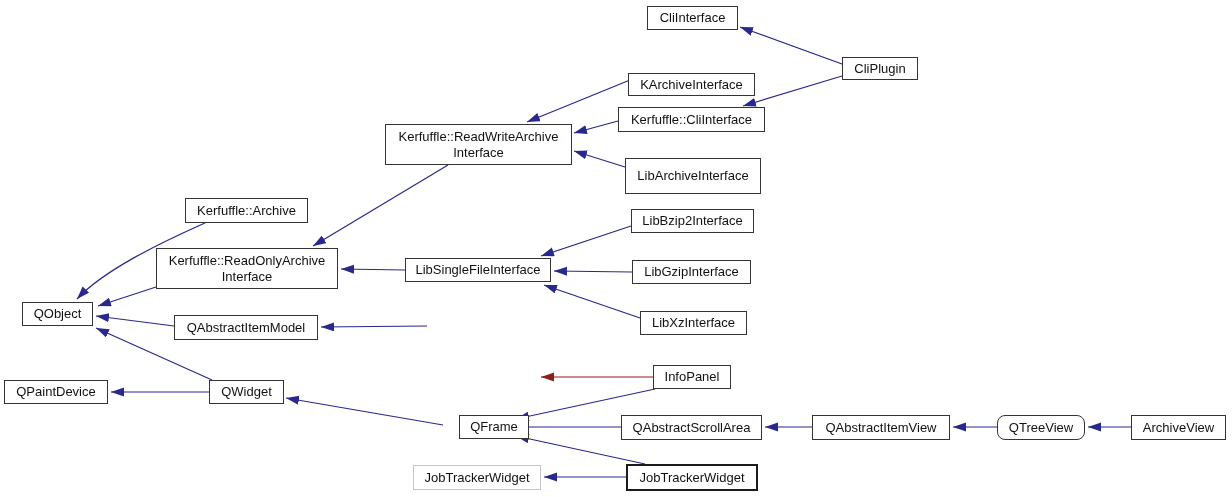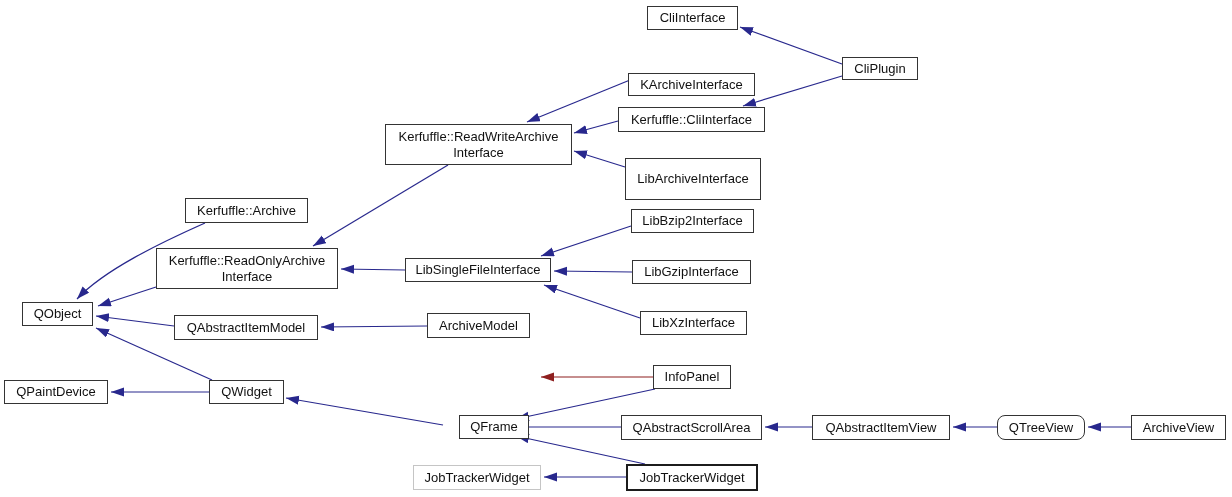--- a/index.html
+++ b/index.html
@@ -90,31 +90,30 @@
         <path d="M 997,427 L 953,427" fill="none" stroke="#28288d" stroke-width="1.2" marker-end="url(#arrow-public)"></path>
         <path d="M 1131,427 L 1088,427" fill="none" stroke="#28288d" stroke-width="1.2" marker-end="url(#arrow-public)"></path>
       </g>
   </svg>
 <div class="node" style="left: 647px; top: 6px; width: 91px; height: 24px;"><span class="node-label">CliInterface</span></div>
     <div class="node" style="left: 628px; top: 57px; width: 127px; height: 23px; margin-top: 16px;"><span class="node-label">KArchiveInterface</span></div>
     <div class="node" style="left: 842px; top: 57px; width: 76px; height: 23px;"><span class="node-label">CliPlugin</span></div>
     <div class="node" style="left: 618px; top: 107px; width: 147px; height: 25px;"><span class="node-label">Kerfuffle::CliInterface</span></div>
     <div class="node" style="left: 385px; top: 124px; width: 187px; height: 41px;"><span class="node-label">Kerfuffle::ReadWriteArchive
 Interface</span></div>
-    <div class="node" style="left: 625px; top: 158px; width: 136px; height: 42px;"><span class="node-label">LibArchiveInterface</span></div>
+    <div class="node" style="left: 625px; top: 158px; width: 136px; height: 36px;"><span class="node-label">LibArchiveInterface</span></div>
     <div class="node" style="left: 185px; top: 198px; width: 123px; height: 25px;"><span class="node-label">Kerfuffle::Archive</span></div>
     <div class="node" style="left: 156px; top: 248px; width: 182px; height: 41px;"><span class="node-label">Kerfuffle::ReadOnlyArchive
 Interface</span></div>
     <div class="node" style="left: 22px; top: 302px; width: 71px; height: 24px;"><span class="node-label">QObject</span></div>
     <div class="node" style="left: 405px; top: 258px; width: 146px; height: 24px;"><span class="node-label">LibSingleFileInterface</span></div>
     <div class="node" style="left: 174px; top: 315px; width: 144px; height: 25px;"><span class="node-label">QAbstractItemModel</span></div>
     <div class="node" style="left: 631px; top: 209px; width: 123px; height: 24px;"><span class="node-label">LibBzip2Interface</span></div>
     <div class="node" style="left: 640px; top: 311px; width: 107px; height: 24px;"><span class="node-label">LibXzInterface</span></div>
     <div class="node" style="left: 632px; top: 260px; width: 119px; height: 24px;"><span class="node-label">LibGzipInterface</span></div>
-    <div class="node" style="left: 427px; top: 313px; width: 103px; height: 25px;"><span class="node-label">ArchiveModel</span></div>
     <div class="node" style="left: 653px; top: 365px; width: 78px; height: 24px;"><span class="node-label">InfoPanel</span></div>
     <div class="node" style="left: 4px; top: 380px; width: 104px; height: 24px;"><span class="node-label">QPaintDevice</span></div>
     <div class="node" style="left: 209px; top: 380px; width: 75px; height: 24px;"><span class="node-label">QWidget</span></div>
     <div class="node" style="left: 459px; top: 415px; width: 70px; height: 24px;"><span class="node-label">QFrame</span></div>
     <div class="node" style="left: 621px; top: 415px; width: 141px; height: 25px;"><span class="node-label">QAbstractScrollArea</span></div>
     <div class="node" style="left: 812px; top: 415px; width: 138px; height: 25px;"><span class="node-label">QAbstractItemView</span></div>
     <div class="node" style="left: 997px; top: 415px; width: 88px; height: 25px; border-radius: 8px;"><span class="node-label">QTreeView</span></div>
     <div class="node" style="left: 1131px; top: 415px; width: 95px; height: 25px;"><span class="node-label">ArchiveView</span></div>
     <div class="node gray" style="left: 413px; top: 465px; width: 128px; height: 25px;"><span class="node-label">JobTrackerWidget</span></div>
     <div class="node bold" style="left: 626px; top: 464px; width: 132px; height: 27px;"><span class="node-label">JobTrackerWidget</span></div>

